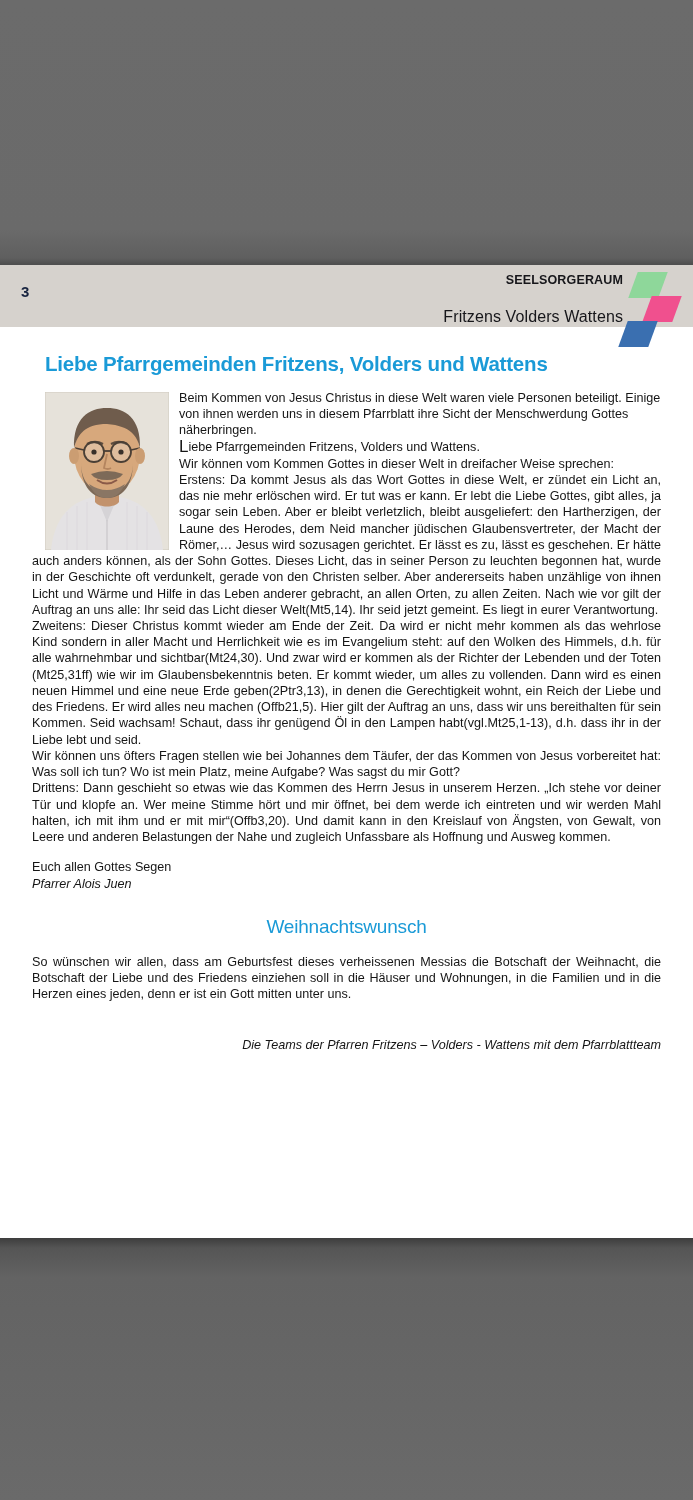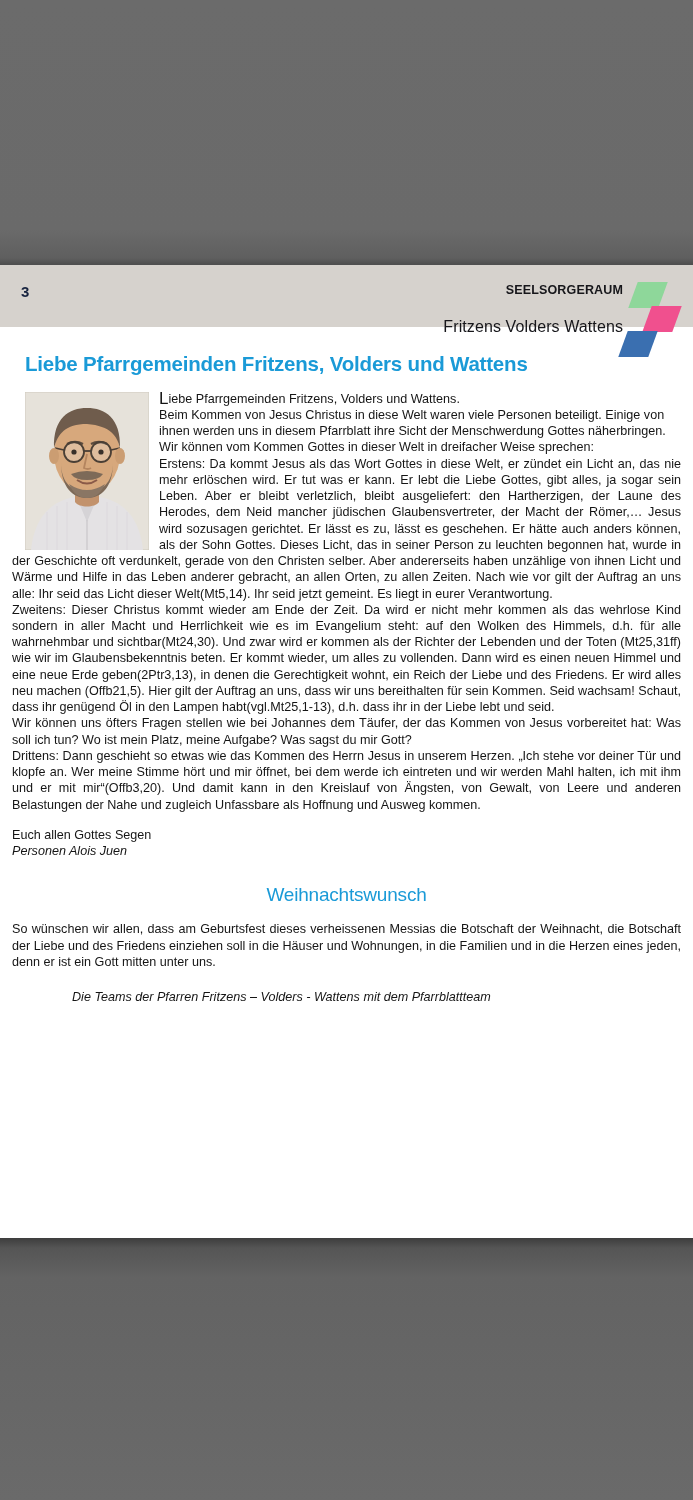--- a/index.html
+++ b/index.html
@@ -59,21 +59,21 @@
     font-size: 15px;
     font-weight: bold;
     color: #17233f;
     letter-spacing: 0.2px;
   }
 
   
   #logo-block {
     position: absolute;
     right: 12px;
-    top: 19px;
+    top: 9px;
     width: 175px;
     height: 70px;
   }
   #logo-text {
     position: absolute;
     right: 58px;
     top: 0;
     text-align: right;
     line-height: 1.08;
     white-space: nowrap;
@@ -110,21 +110,21 @@
   #logo-blue {
     right: 28px;
     top: 47px;
     background: #3a6fb0;
     transform: skewX(-20deg);
   }
 
   
   #page-body {
     position: relative;
-    padding: 0 12px;
+    padding: 0 32px;
   }
 
   #article-title {
     color: #1a9ad7;
     font-size: 20.5px;
     font-weight: bold;
     letter-spacing: -0.2px;
     margin-top: 25px;
     margin-left: 13px;
   }
@@ -183,22 +183,22 @@
     color: #1a9ad7;
     font-size: 19px;
     font-weight: normal;
     margin-top: 24px;
     letter-spacing: -0.2px;
   }
   #wish-body {
     margin-top: 9px;
   }
   #wish-sig {
-    margin-top: 20px;
-    text-align: left;
+    margin-top: 36px;
+    text-align: right;
     font-size: 12.6px;
     font-style: italic;
     color: #151515;
     padding-left: 60px;
   }
 </style>
 </head>
 <body>
 
 <div id="viewer-backdrop"></div>
@@ -268,33 +268,33 @@
           <path d="M44 92 q 18 12 36 0 q -6 14 -18 14 q -12 0 -18 -14 Z" fill="#8a7664"></path>
 
           <path d="M52 88 q 10 7 20 0" stroke="#8a5a48" stroke-width="2" fill="none"></path>
 
           <ellipse cx="29" cy="64" rx="5" ry="8" fill="#cb9d72"></ellipse>
           <ellipse cx="95" cy="64" rx="5" ry="8" fill="#cb9d72"></ellipse>
         </svg>
       </div>
 
       <div class="body-text">
+        <p class="lead-first">Beim Kommen von Jesus Christus in diese Welt waren viele Personen beteiligt. Einige von ihnen werden uns in diesem Pfarrblatt ihre Sicht der Menschwerdung Gottes näherbringen.</p>
         <p class="lead-first dropcap-line"><span class="dropcap">L</span><span>iebe Pfarrgemeinden Fritzens, Volders und Wattens.</span></p>
-        <p class="lead-first">Beim Kommen von Jesus Christus in diese Welt waren viele Personen beteiligt. Einige von ihnen werden uns in diesem Pfarrblatt ihre Sicht der Menschwerdung Gottes näherbringen.</p>
         <p class="lead-first">Wir können vom Kommen Gottes in dieser Welt in dreifacher Weise sprechen:</p>
         <p>Erstens: Da kommt Jesus als das Wort Gottes in diese Welt, er zündet ein Licht an, das nie mehr erlöschen wird. Er tut was er kann. Er lebt die Liebe Gottes, gibt alles, ja sogar sein Leben. Aber er bleibt verletzlich, bleibt ausgeliefert: den Hartherzigen, der Laune des Herodes, dem Neid mancher jüdischen Glaubensvertreter, der Macht der Römer,… Jesus wird sozusagen gerichtet. Er lässt es zu, lässt es geschehen. Er hätte auch anders können, als der Sohn Gottes. Dieses Licht, das in seiner Person zu leuchten begonnen hat, wurde in der Geschichte oft verdunkelt, gerade von den Christen selber. Aber andererseits haben unzählige von ihnen Licht und Wärme und Hilfe in das Leben anderer gebracht, an allen Orten, zu allen Zeiten. Nach wie vor gilt der Auftrag an uns alle: Ihr seid das Licht dieser Welt(Mt5,14). Ihr seid jetzt gemeint. Es liegt in eurer Verantwortung.</p>
         <p>Zweitens: Dieser Christus kommt wieder am Ende der Zeit. Da wird er nicht mehr kommen als das wehrlose Kind sondern in aller Macht und Herrlichkeit wie es im Evangelium steht: auf den Wolken des Himmels, d.h. für alle wahrnehmbar und sichtbar(Mt24,30). Und zwar wird er kommen als der Richter der Lebenden und der Toten (Mt25,31ff) wie wir im Glaubensbekenntnis beten. Er kommt wieder, um alles zu vollenden. Dann wird es einen neuen Himmel und eine neue Erde geben(2Ptr3,13), in denen die Gerechtigkeit wohnt, ein Reich der Liebe und des Friedens.  Er wird alles neu machen (Offb21,5). Hier gilt der Auftrag an uns, dass wir uns bereithalten für sein Kommen. Seid wachsam! Schaut, dass ihr genügend Öl in den Lampen habt(vgl.Mt25,1-13), d.h. dass ihr in der Liebe lebt und seid.</p>
         <p>Wir können uns öfters Fragen stellen wie bei Johannes dem Täufer, der das Kommen von Jesus vorbereitet hat: Was soll ich tun? Wo ist mein Platz, meine Aufgabe? Was sagst du mir Gott?</p>
         <p>Drittens:  Dann geschieht so etwas wie das Kommen des Herrn Jesus in unserem Herzen. „Ich stehe vor deiner Tür und klopfe an. Wer meine Stimme hört und mir öffnet, bei dem werde ich eintreten und wir werden Mahl halten, ich mit ihm und er mit mir“(Offb3,20). Und damit kann in den Kreislauf von Ängsten, von Gewalt, von Leere und anderen Belastungen der Nahe und zugleich Unfassbare als Hoffnung und Ausweg kommen.</p>
       </div>
     </div>
 
     <div id="sig-block">
       <div>Euch allen Gottes Segen</div>
-      <div id="sig-name">Personen Alois Juen</div>
+      <div id="sig-name">Pfarrer Alois Juen</div>
     </div>
 
     <h2 id="wish-title">Weihnachtswunsch</h2>
 
     <div id="wish-body" class="body-text">
       <p>So wünschen wir allen, dass am Geburtsfest dieses verheissenen Messias die Botschaft der Weihnacht, die Botschaft der Liebe und des Friedens einziehen soll in die Häuser und Wohnungen, in die Familien und in die Herzen eines jeden, denn er ist ein Gott mitten unter uns.</p>
     </div>
 
     <div id="wish-sig">Die Teams der Pfarren Fritzens – Volders - Wattens  mit dem Pfarrblattteam</div>
 

